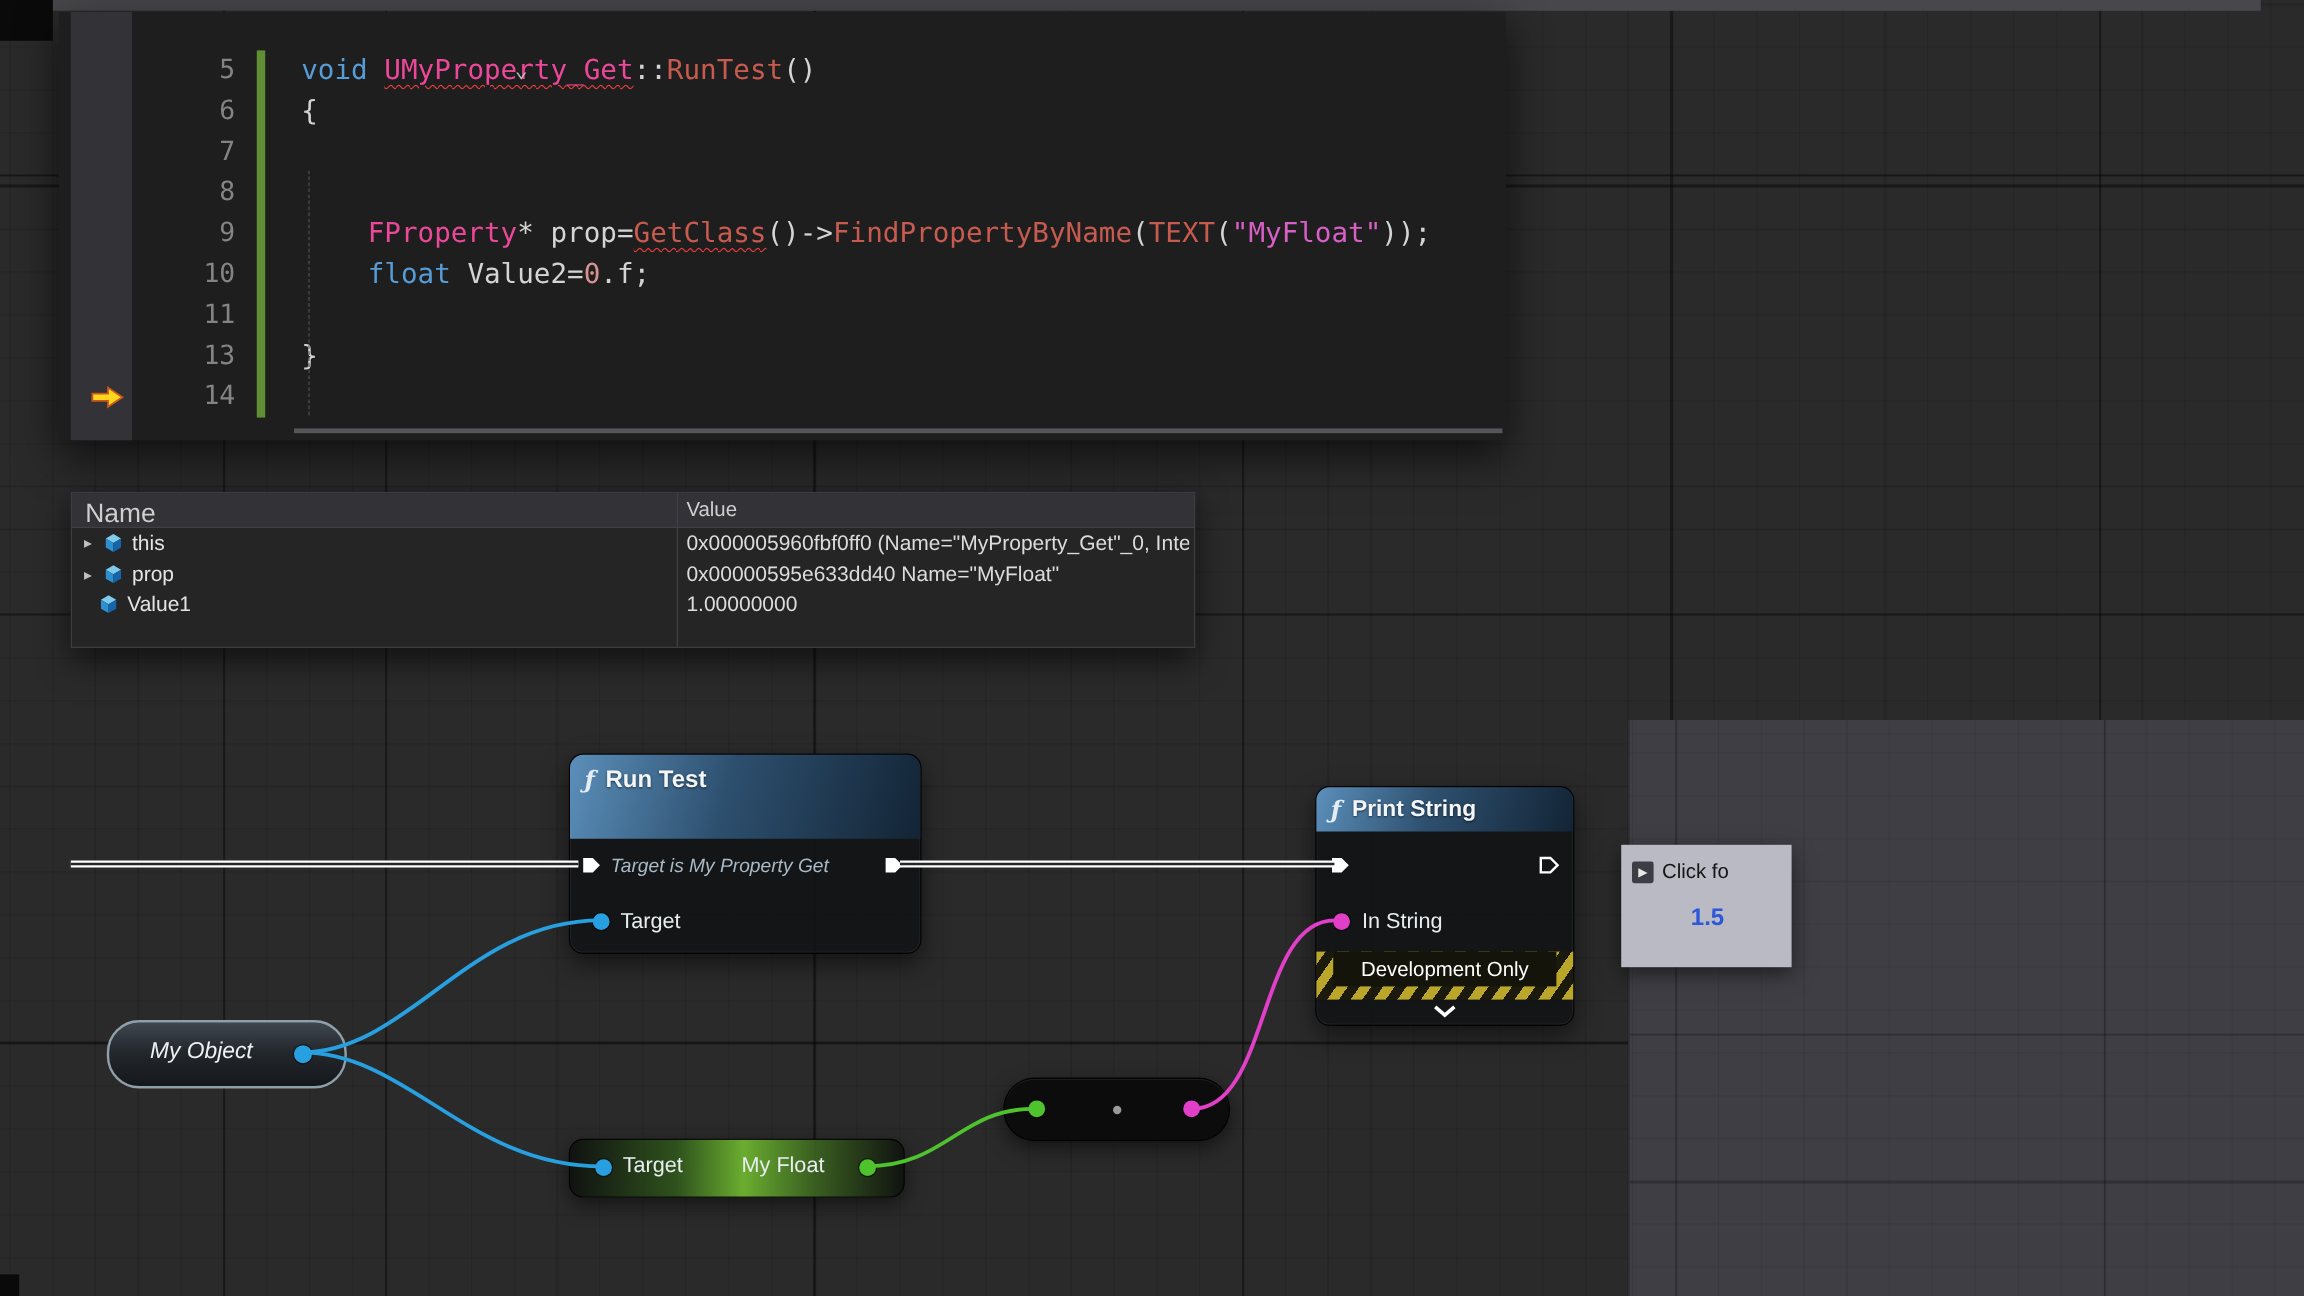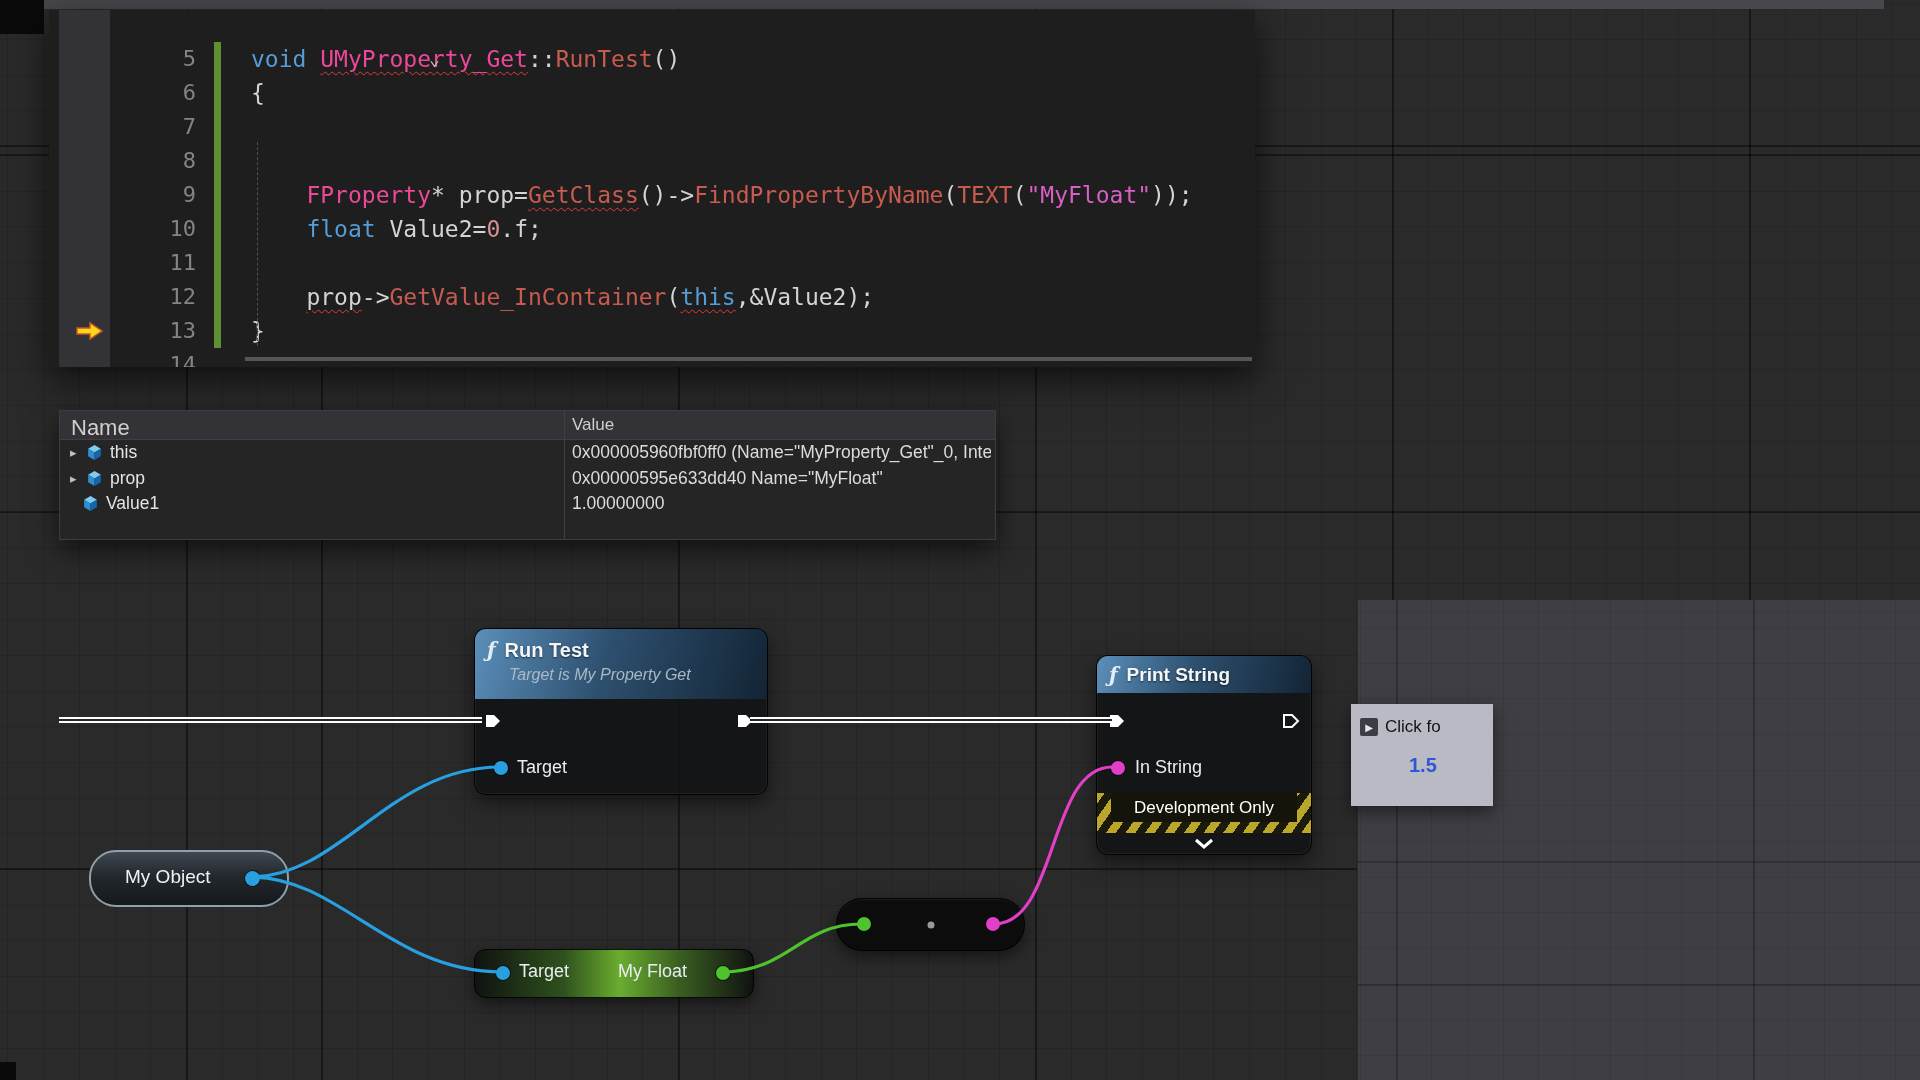--- a/index.html
+++ b/index.html
@@ -36,42 +36,42 @@
   .nsub{font-style:italic;font-size:16px;color:#a9bac6;}
   .fnicon{font-family:"DejaVu Serif",serif;font-style:italic;font-weight:bold;
         font-size:20px;color:#e3edf3;margin-right:9px;}
   .pin{position:absolute;width:14px;height:14px;border-radius:50%;box-shadow:0 0 0 1px rgba(0,0,0,.5);}
   .pinlabel{position:absolute;color:#e8edf0;font-size:18px;}
   .execpin{position:absolute;}
 
   .node-runtest{left:474px;top:628px;width:292px;height:165px;}
   .node-runtest .nheader{height:70px;padding:0;}
   .rt-h1{display:flex;align-items:center;padding:9px 0 0 12px;}
-  .rt-h2{padding:4px 0 0 34px;}
+  .rt-h2{padding:4px 0 0 34px;margin-top:48px;}
   .rt-exec-in{left:8px;top:82px;}
   .rt-exec-out{right:12px;top:82px;}
   .rt-pin-target{left:19px;top:132px;}
   .rt-target-label{left:42px;top:128px;}
 
   .node-printstring{left:1096px;top:655px;width:214px;height:198px;}
   .node-printstring .nheader{height:37px;display:flex;align-items:center;padding-left:12px;}
   .node-printstring .ntitle{font-size:19px;}
   .ps-exec-in{left:10px;top:55px;}
   .ps-exec-out{right:10px;top:55px;}
   .ps-pin-str{left:14px;top:105px;}
   .ps-str-label{left:38px;top:101px;}
   .ps-dev{position:absolute;left:0;right:0;top:137px;height:40px;
      background:repeating-linear-gradient(-55deg,#baa62a 0 8px,#1c1a0c 8px 16px);}
   .ps-dev-inner{position:absolute;left:14px;right:14px;top:0;bottom:11px;background:#14140b;
      display:flex;align-items:center;justify-content:center;color:#fff;font-size:17px;}
   .ps-chev{position:absolute;left:0;right:0;top:180px;text-align:center;}
 
   .node-myobject{left:89px;top:850px;width:196px;height:53px;border-radius:27px;
      background:linear-gradient(180deg,#3f4750 0%,#23282d 45%,#15181b 100%);
-     border:2px solid #8fa0aa;}
+     border:2px solid #8fa0aa;font-style:italic;}
   .mo-label{position:absolute;left:34px;top:14px;color:#eef2f4;font-size:19px;}
   .mo-pin{right:27px;top:19px;}
 
   .node-getter{left:474px;top:949px;width:278px;height:47px;border-radius:12px;
      background:linear-gradient(90deg,rgba(16,18,16,0.96) 0%,rgba(47,84,28,0.95) 32%,
        rgba(110,180,48,0.95) 52%,rgba(62,104,33,0.92) 72%,rgba(16,18,16,0.96) 100%);
      border:1px solid rgba(0,0,0,0.85);box-shadow:0 6px 16px rgba(0,0,0,0.5);}
   .gt-pin-target{left:21px;top:16px;}
   .gt-label-target{left:44px;top:11px;}
   .gt-label-float{right:66px;top:11px;}
@@ -244,24 +244,20 @@
         </div>
         <div class="code-row">
           <div class="line-num">10</div>
           <div class="line-text"><span class="tok pl">    </span><span class="tok kw">float </span><span class="tok pl">Value2=</span><span class="tok num">0</span><span class="tok pl">.f;</span></div>
         </div>
         <div class="code-row">
           <div class="line-num">11</div>
           <div class="line-text"></div>
         </div>
         <div class="code-row">
-          <div class="line-num">12</div>
-          <div class="line-text"><span class="tok pl">    </span><span class="tok pl sq">prop</span><span class="tok pl">-&gt;</span><span class="tok fn">GetValue_InContainer</span><span class="tok pl">(</span><span class="tok kw sq">this</span><span class="tok pl">,&amp;Value2);</span></div>
-        </div>
-        <div class="code-row">
           <div class="line-num">13</div>
           <div class="line-text"><span class="tok pl">}</span></div>
         </div>
         <div class="code-row">
           <div class="line-num">14</div>
           <div class="line-text"></div>
         </div>
       </div>
     <div class="indent-guide"></div>
     <div class="hscrollbar"></div>

